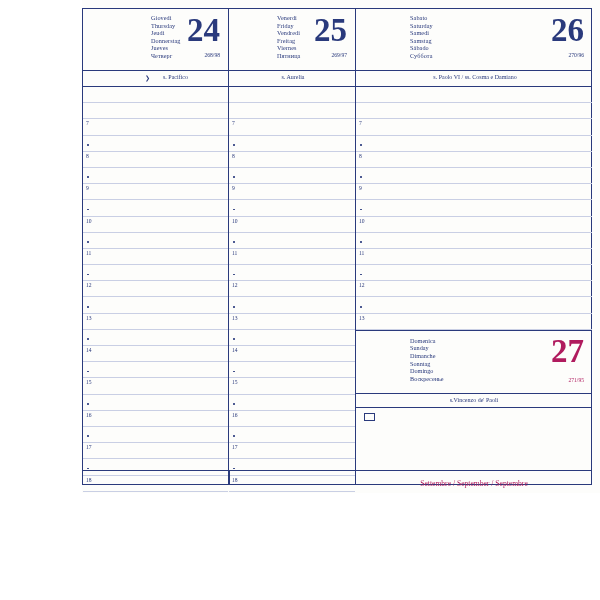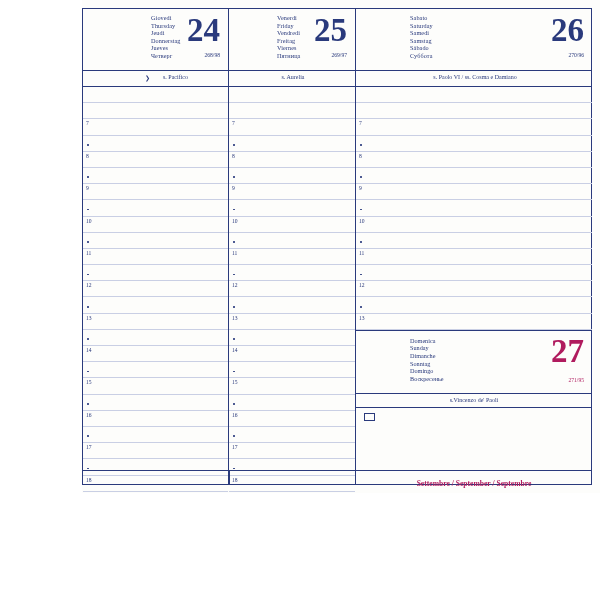--- a/index.html
+++ b/index.html
@@ -161,21 +161,21 @@
   .calblock{
     position:absolute;
     left:356px;top:470px;width:236px;bottom:8px;
     border-top:1px solid #2a3a7c;
     box-sizing:border-box;
     padding:8px 6px 0 6px;
   }
   .caltitle{
     text-align:center;
     font-size:7.6px;
-    font-weight:bold;
+    font-weight:normal;
     color:#b01b5e;
     line-height:10px;
     margin-bottom:5px;
   }
   .calwrap{
     display:flex;
     gap:6px;
     font-size:5px;
     color:#2a3a7c;
   }

